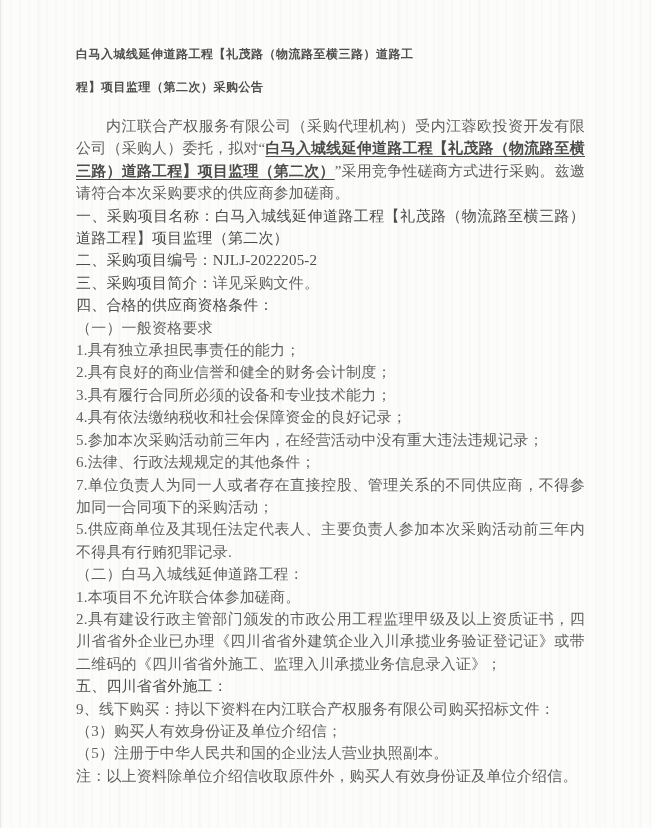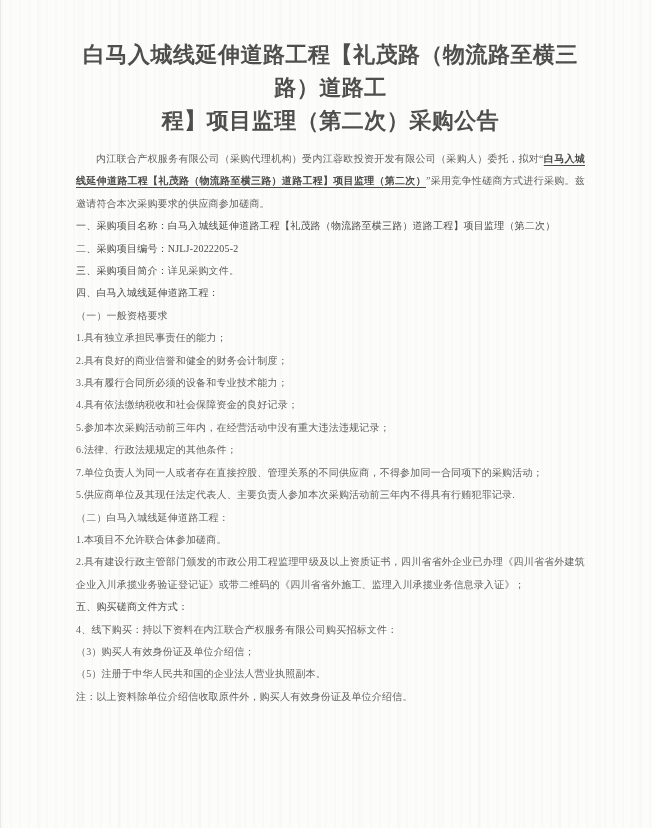--- a/index.html
+++ b/index.html
@@ -22,30 +22,29 @@
       repeating-linear-gradient(90deg,
         rgba(0,0,0,0) 0px, rgba(0,0,0,0) 37px,
         rgba(130,130,130,0.02) 37px, rgba(130,130,130,0.02) 40px);
     padding: 38px 67px 0 75px;
     font-family: "Liberation Serif", "DejaVu Serif", serif;
     overflow: hidden;
     border-left: 1px solid rgba(100,100,100,0.12);
   }
   .doc-title {
     margin: 0 0 11px 0;
-    font-size: 22px;
+    font-size: 12px;
     line-height: 33px;
     font-weight: bold;
-    text-align: center;
     color: #4e4e4e;
     letter-spacing: 0.5px;
   }
   .para {
     margin: 0;
-    font-size: 10px;
+    font-size: 15px;
     line-height: 22.4px;
     text-align: justify;
     color: #5f5f5f;
     letter-spacing: 0.2px;
   }
   .para.bold, .bold-inline {
     font-weight: normal;
     color: #4c4c4c;
   }
   .para.indent {
@@ -67,40 +66,40 @@
   <h1 class="doc-title"><span>白马入城线延伸道路工程【礼茂路（物流路至横三路）道路工</span><br><span>程】项目监理（第二次）采购公告</span></h1>
 
   <p class="para indent"><span>内江联合产权服务有限公司（采购代理机构）受内江蓉欧投资开发有限公司（采购人）委托，拟对“</span><span class="quoted-underline">白马入城线延伸道路工程【礼茂路（物流路至横三路）道路工程】项目监理（第二次）</span><span>”采用竞争性磋商方式进行采购。兹邀请符合本次采购要求的供应商参加磋商。</span></p>
 
   <p class="para bold">一、采购项目名称：白马入城线延伸道路工程【礼茂路（物流路至横三路）道路工程】项目监理（第二次）</p>
 
   <p class="para bold">二、采购项目编号：NJLJ-2022205-2</p>
 
   <p class="para"><span class="bold-inline">三、采购项目简介：</span><span>详见采购文件。</span></p>
 
-  <p class="para bold">四、白马入城线延伸道路工程：</p>
+  <p class="para bold">四、合格的供应商资格条件：</p>
 
   <p class="para">（一）一般资格要求</p>
 
   <p class="para">1.具有独立承担民事责任的能力；</p>
   <p class="para">2.具有良好的商业信誉和健全的财务会计制度；</p>
   <p class="para">3.具有履行合同所必须的设备和专业技术能力；</p>
   <p class="para">4.具有依法缴纳税收和社会保障资金的良好记录；</p>
   <p class="para">5.参加本次采购活动前三年内，在经营活动中没有重大违法违规记录；</p>
   <p class="para">6.法律、行政法规规定的其他条件；</p>
   <p class="para">7.单位负责人为同一人或者存在直接控股、管理关系的不同供应商，不得参加同一合同项下的采购活动；</p>
   <p class="para">5.供应商单位及其现任法定代表人、主要负责人参加本次采购活动前三年内不得具有行贿犯罪记录.</p>
 
   <p class="para">（二）白马入城线延伸道路工程：</p>
 
   <p class="para">1.本项目不允许联合体参加磋商。</p>
   <p class="para">2.具有建设行政主管部门颁发的市政公用工程监理甲级及以上资质证书，四川省省外企业已办理《四川省省外建筑企业入川承揽业务验证登记证》或带二维码的《四川省省外施工、监理入川承揽业务信息录入证》；</p>
 
-  <p class="para bold">五、购买磋商文件方式：</p>
+  <p class="para bold">五、四川省省外施工：</p>
 
-  <p class="para">4、线下购买：持以下资料在内江联合产权服务有限公司购买招标文件：</p>
+  <p class="para">9、线下购买：持以下资料在内江联合产权服务有限公司购买招标文件：</p>
 
   <p class="para">（3）购买人有效身份证及单位介绍信；</p>
   <p class="para">（5）注册于中华人民共和国的企业法人营业执照副本。</p>
 
   <p class="para">注：以上资料除单位介绍信收取原件外，购买人有效身份证及单位介绍信。</p>
 
 </div>
 
 </body></html>

